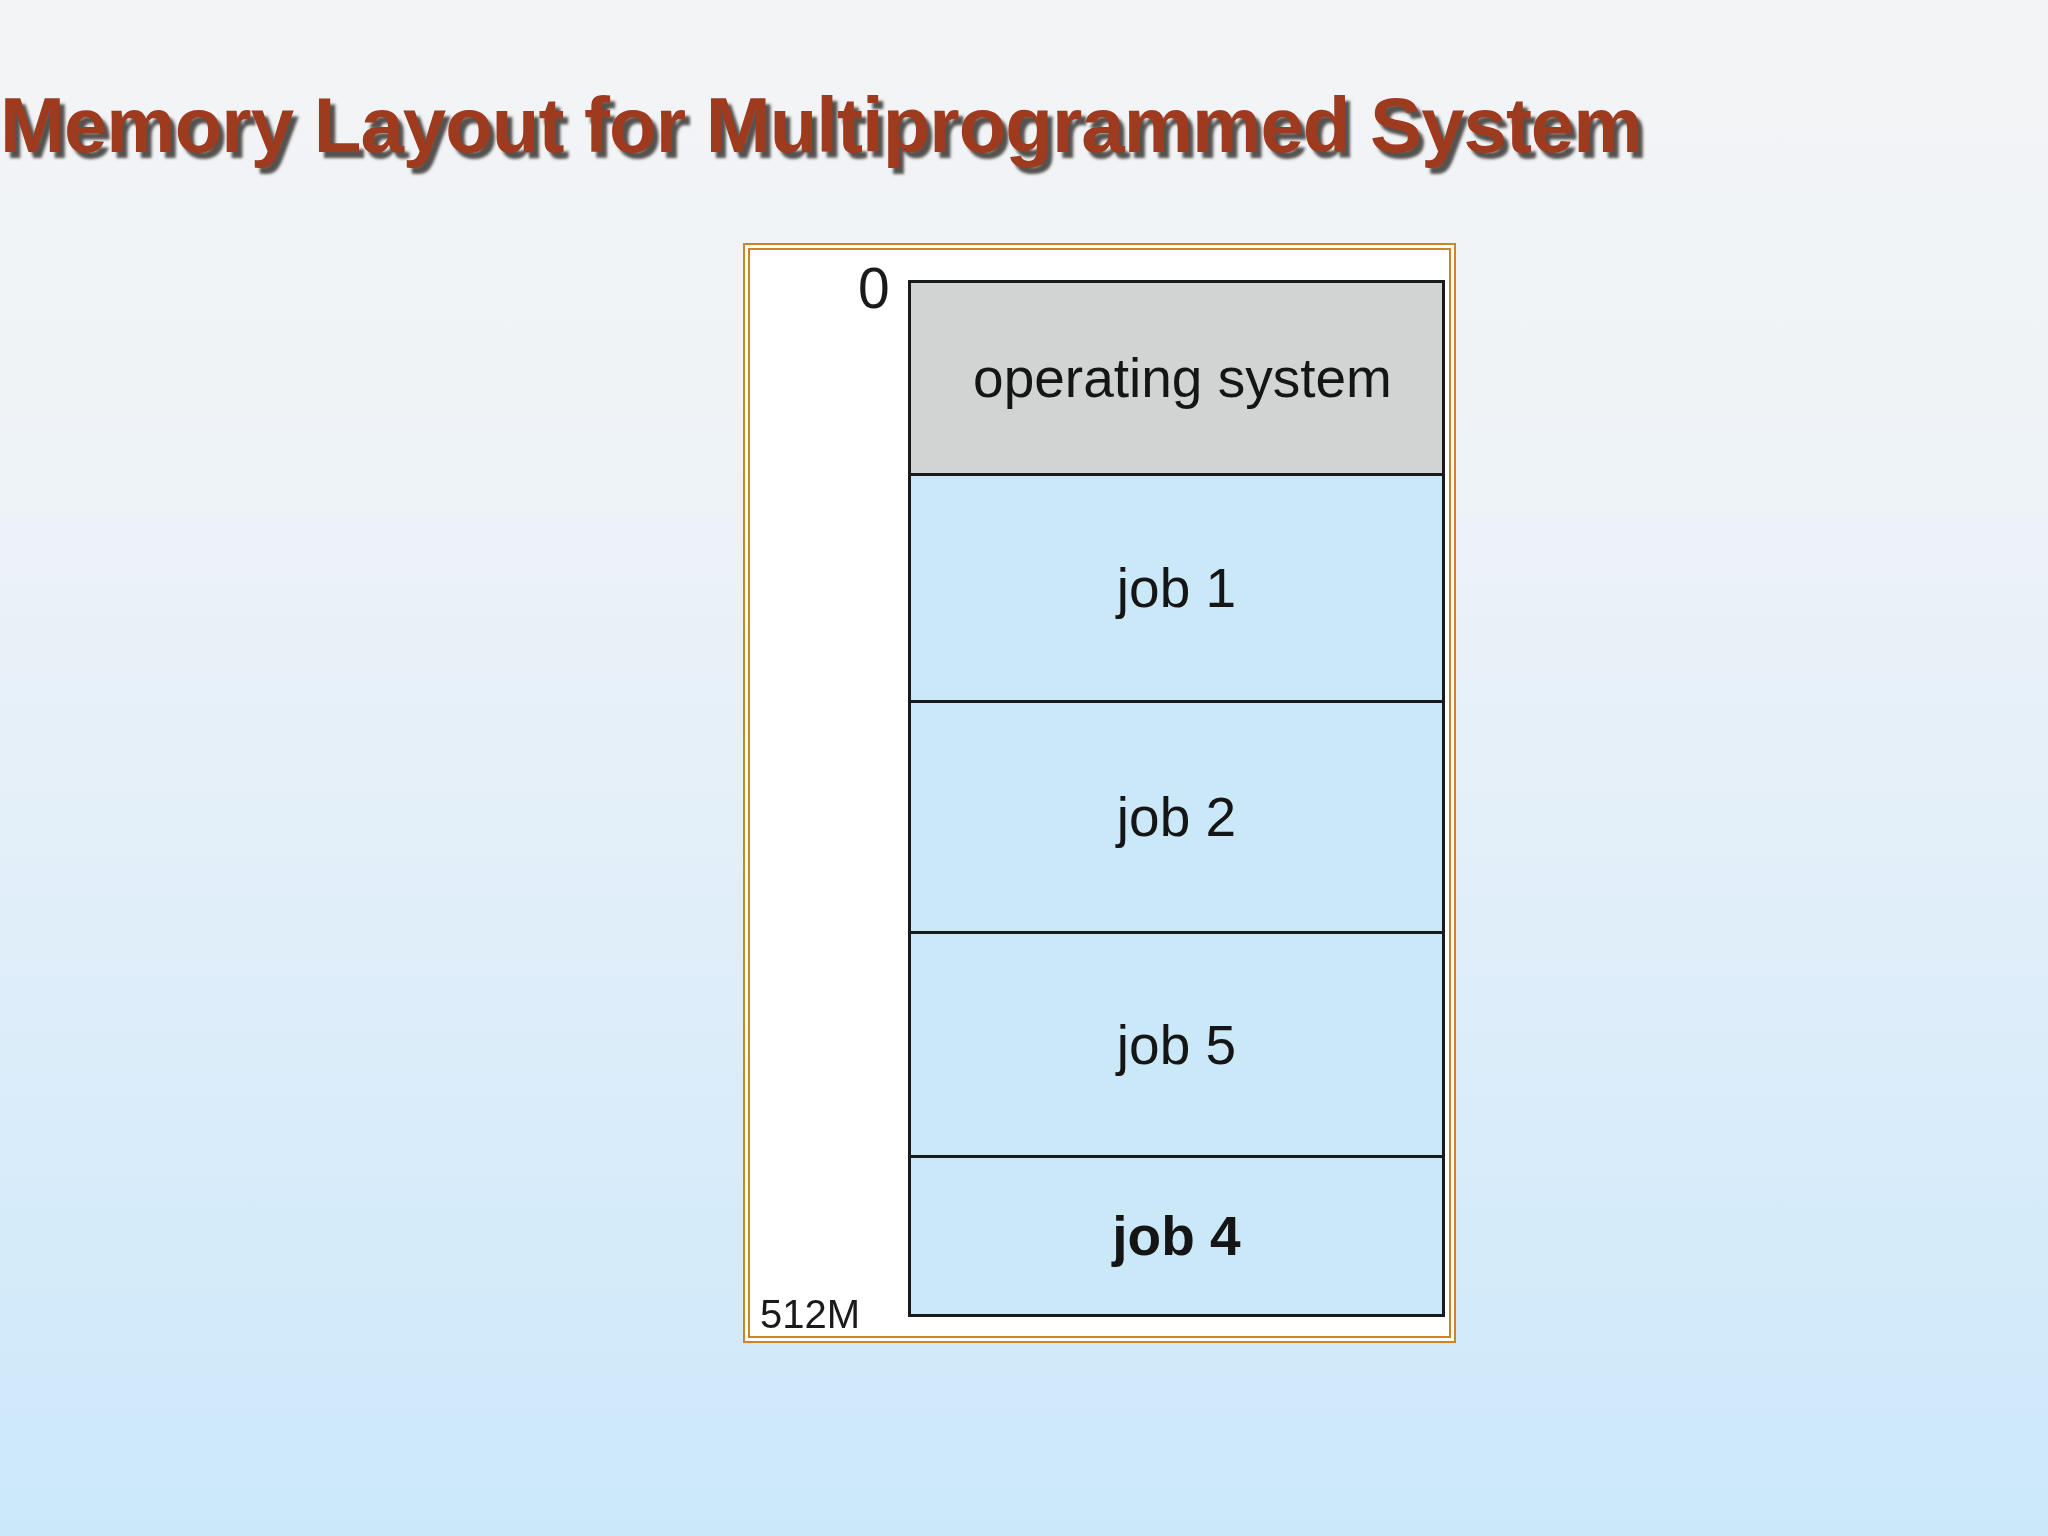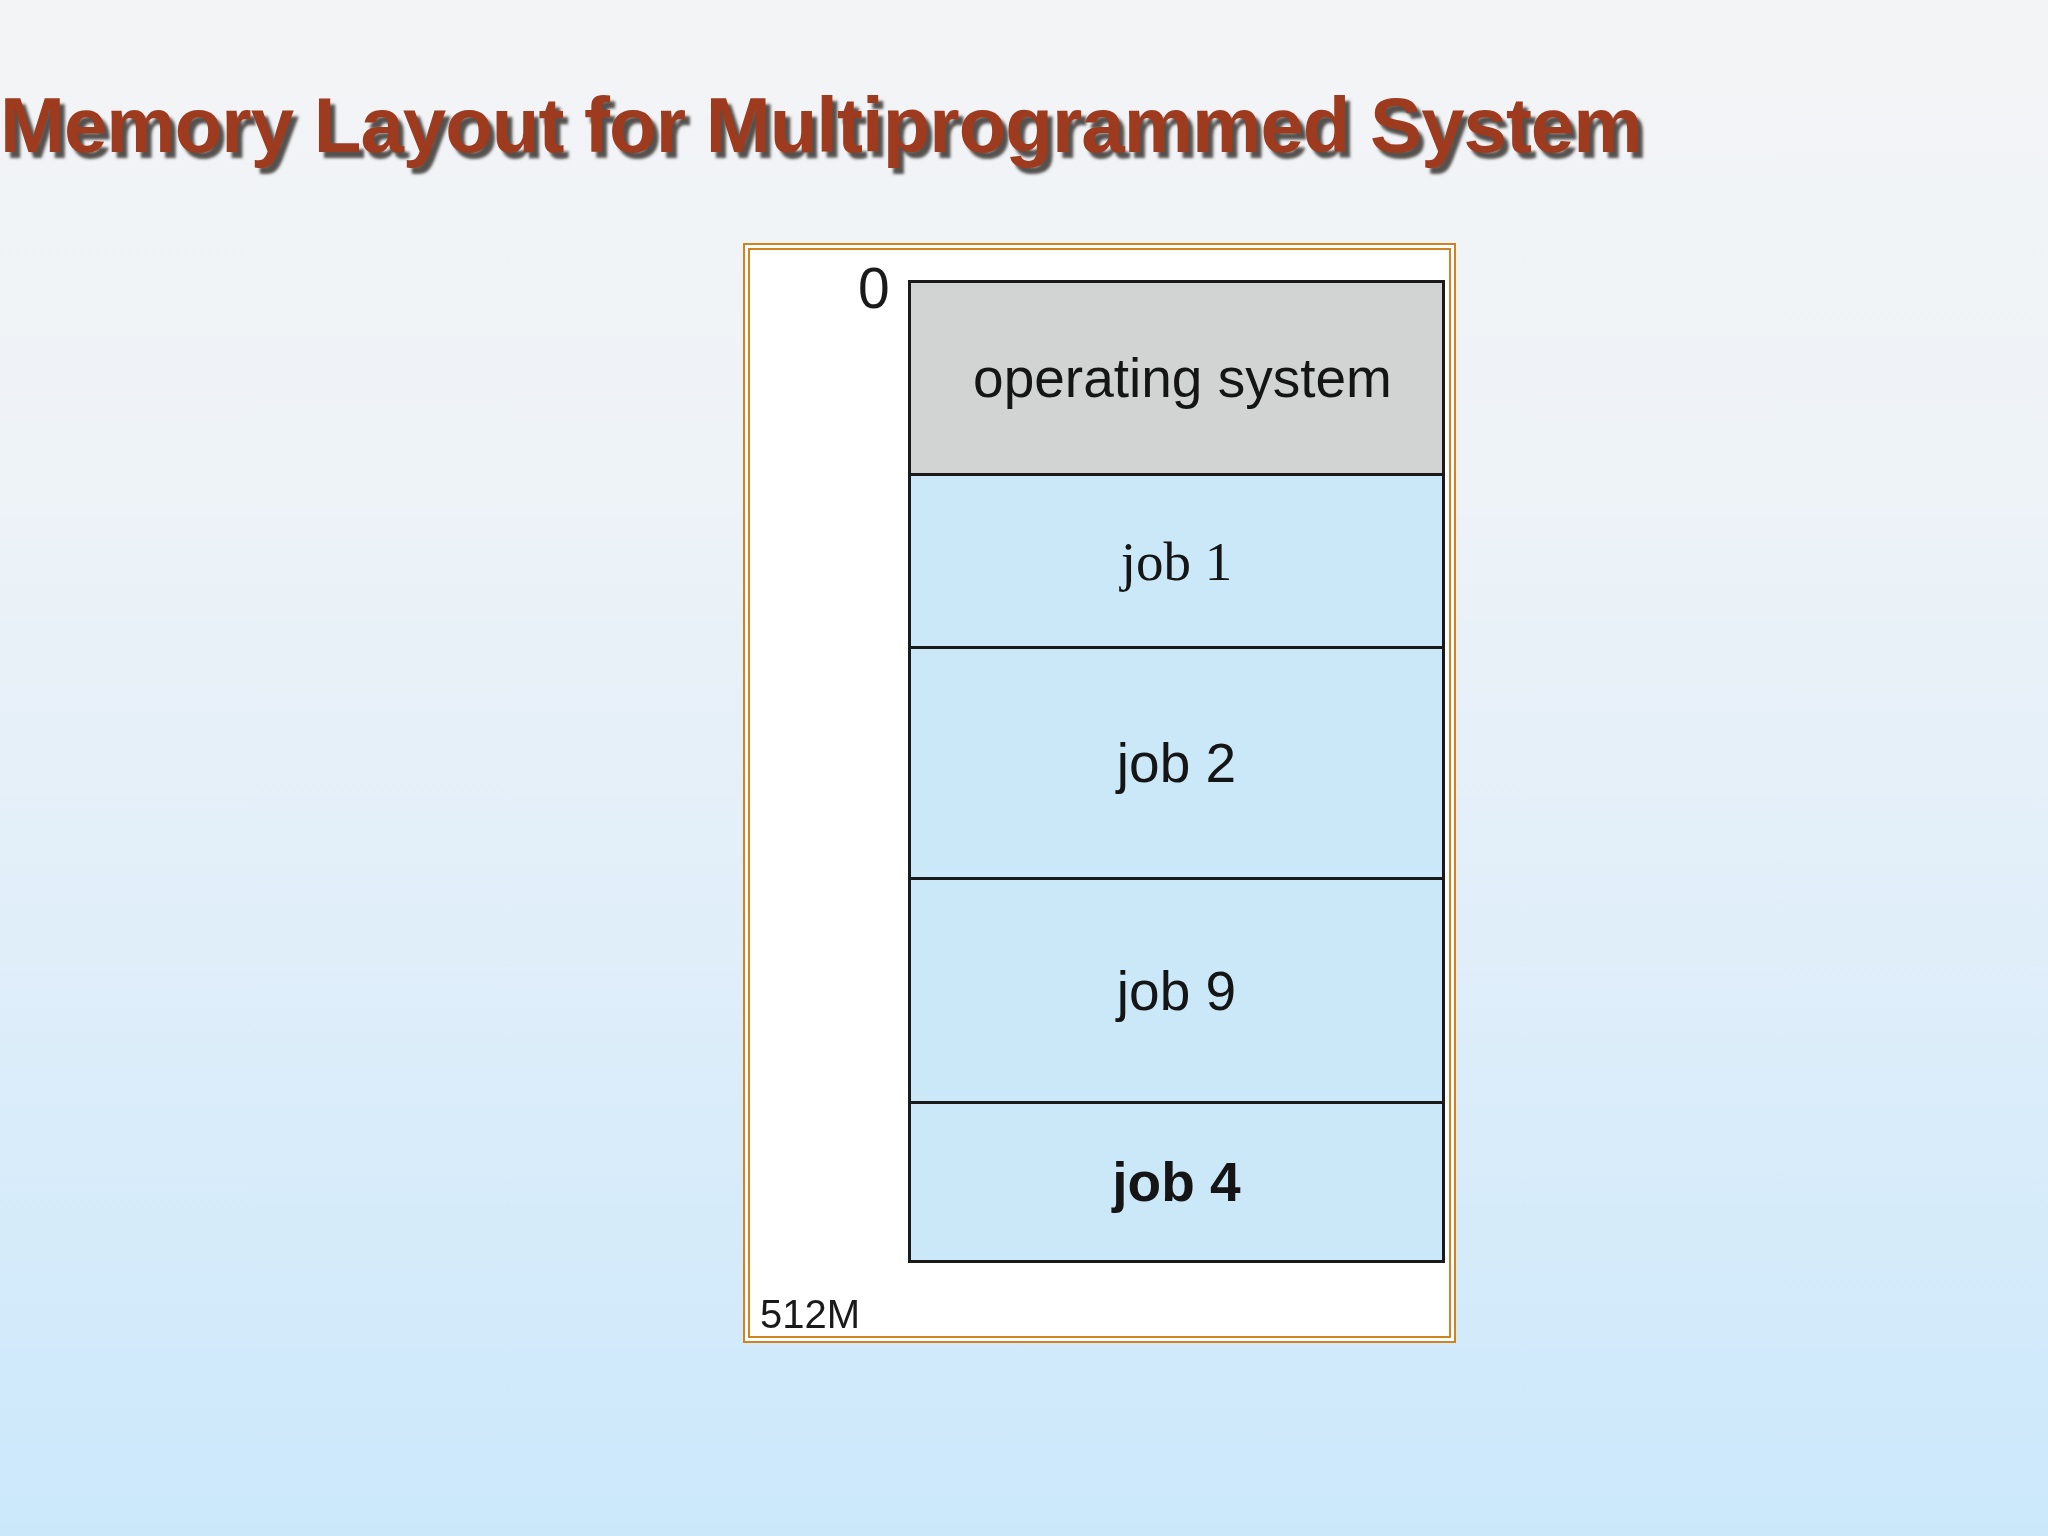--- a/index.html
+++ b/index.html
@@ -54,21 +54,21 @@
     display: flex;
     align-items: center;
     justify-content: center;
     font-size: 55px;
     color: #151515;
   }
   .memory-segment + .memory-segment {
     margin-top: -3px;
   }
   .seg-os  { background: var(--os-fill, #d2d4d4);  height: 196px; padding-left: 12px; }
-  .seg-j1  { background: var(--job-fill, #cbe8f8); height: 176px; font-family: Liberation Serif, serif; }
+  .seg-j1  { background: var(--job-fill, #cbe8f8); height: 230px; }
   .seg-j2  { background: var(--job-fill, #cbe8f8); height: 234px; text-align: center; }
   .seg-j3  { background: var(--job-fill, #cbe8f8); height: 227px; }
   .seg-j4  { background: var(--job-fill, #cbe8f8); height: 162px; font-weight: bold; }
 
   
   .addr-label {
     position: absolute;
     color: #1a1a1a;
     line-height: 1;
   }
@@ -93,19 +93,19 @@
   <span class="addr-label addr-top">0</span>
 
   <div class="memory-stack">
 
     <div class="memory-segment seg-os">operating system</div>
 
     <div class="memory-segment seg-j1">job 1</div>
 
     <div class="memory-segment seg-j2">job 2</div>
 
-    <div class="memory-segment seg-j3">job 9</div>
+    <div class="memory-segment seg-j3">job 5</div>
 
     <div class="memory-segment seg-j4">job 4</div>
   </div>
 
   <span class="addr-label addr-bottom">512M</span>
 </div>
 
 </body></html>

